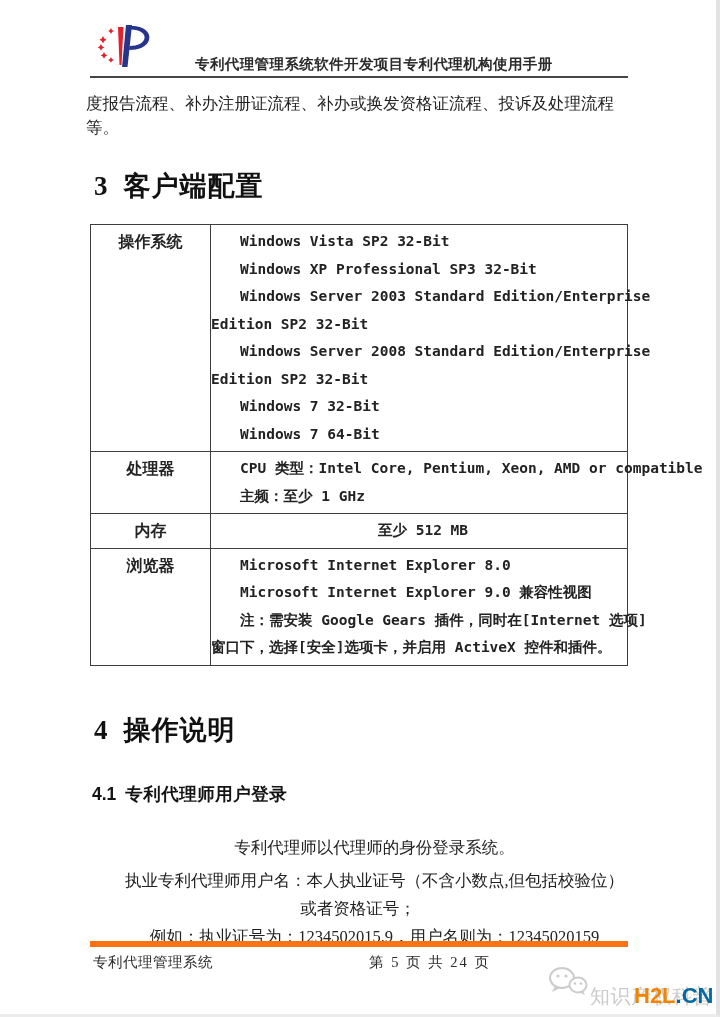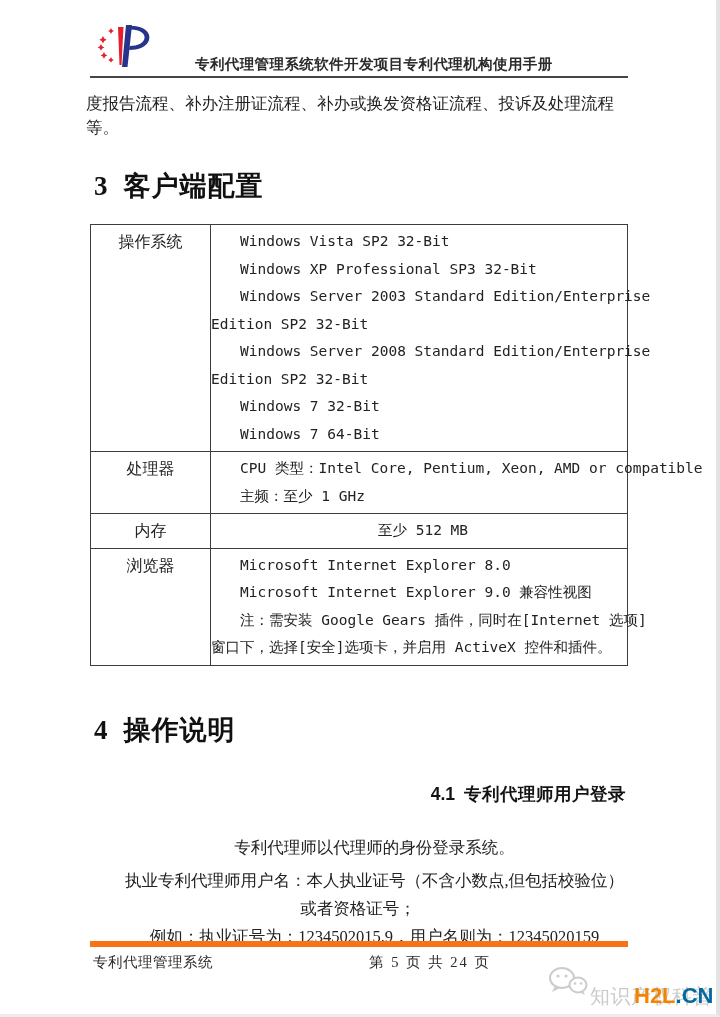--- a/index.html
+++ b/index.html
@@ -30,37 +30,37 @@
   .brand-sfx { font-family:"Liberation Sans", sans-serif; font-weight:bold; font-size:13px; line-height:1.1; }
 
   
   .intro { margin:14px 86px 0 86px; font-size:16.5px; line-height:24px; color:#222; }
 
   .h1 { margin:28px 90px 0 94px; font-size:27px; font-weight:bold; color:#111; letter-spacing:1px; }
   .h1 .h1-num { font-family:"Liberation Serif", serif; margin-right:16px; letter-spacing:0; }
 
   table.spec-table {
     margin:20px 0 0 90px; width:538px;
-    border-collapse:collapse; table-layout:fixed;
+    border-collapse:collapse; table-layout:fixed;font-weight:bold;
   }
   .spec-table td { border:1.5px solid #3d3d3d; vertical-align:top; }
   .label-cell { width:117px; text-align:center; font-size:16px; padding-top:7px; color:#242424; }
   .value-cell {
     font-family:"DejaVu Sans Mono", monospace;
     font-size:14.5px; line-height:27.5px; color:#222;
     padding:3px 6px 3px 0;
   }
   .spec-line { white-space:nowrap; }
   .spec-line.ind { padding-left:29px; }
   .spec-line.ind-sm { padding-left:14px;text-align:center; }
 
   .h2 {
     margin:34px 90px 8px 92px;
     font-family:"Liberation Sans", sans-serif;
-    font-size:17.5px; font-weight:bold; color:#141414; letter-spacing:0.5px;text-align:right;
+    font-size:17.5px; font-weight:bold; color:#141414; letter-spacing:0.5px;
   }
   .h2 .h2-num { margin-right:9px; letter-spacing:0; }
 
   .para { margin:0 86px; font-size:16.5px; line-height:27.5px; color:#222;text-align:center; }
   .para.indent { text-indent:33px; }
   .p1 { margin-top:28px; }
   .p2 { margin-top:6px; }
   .p3 { margin-top:1px; }
 
   

